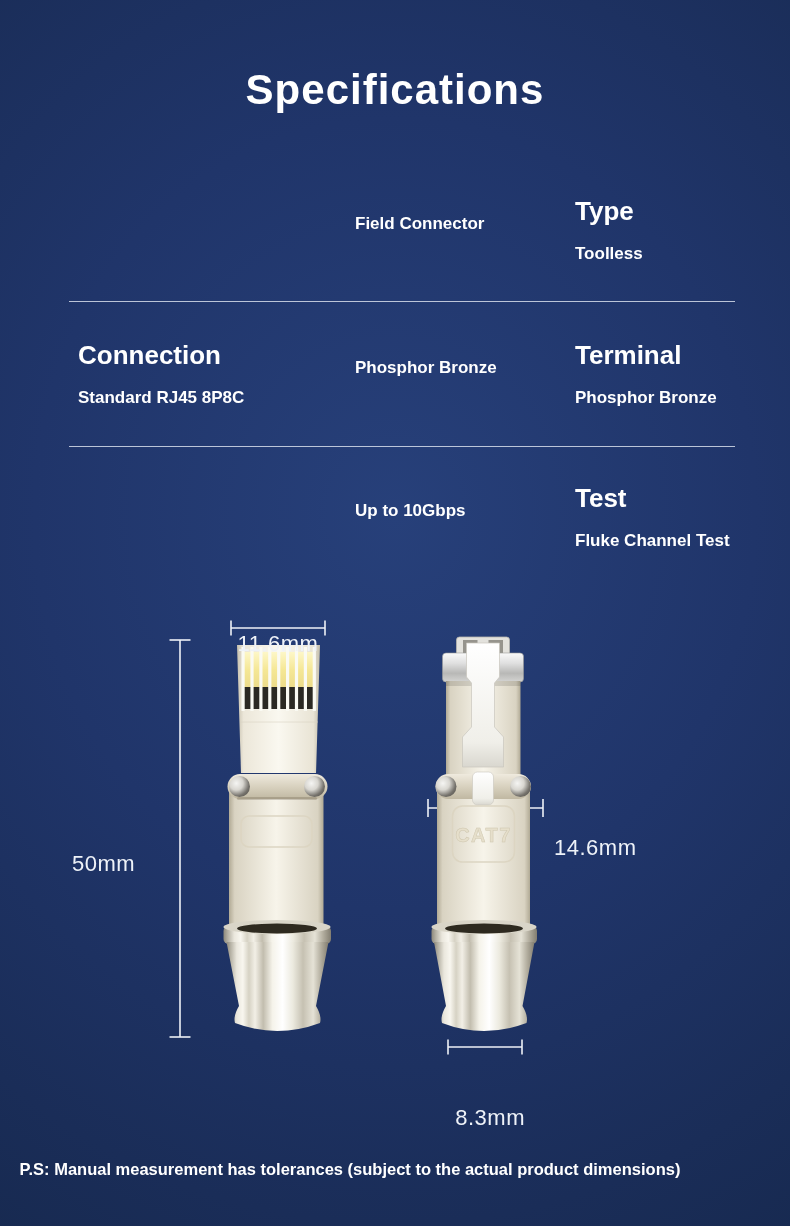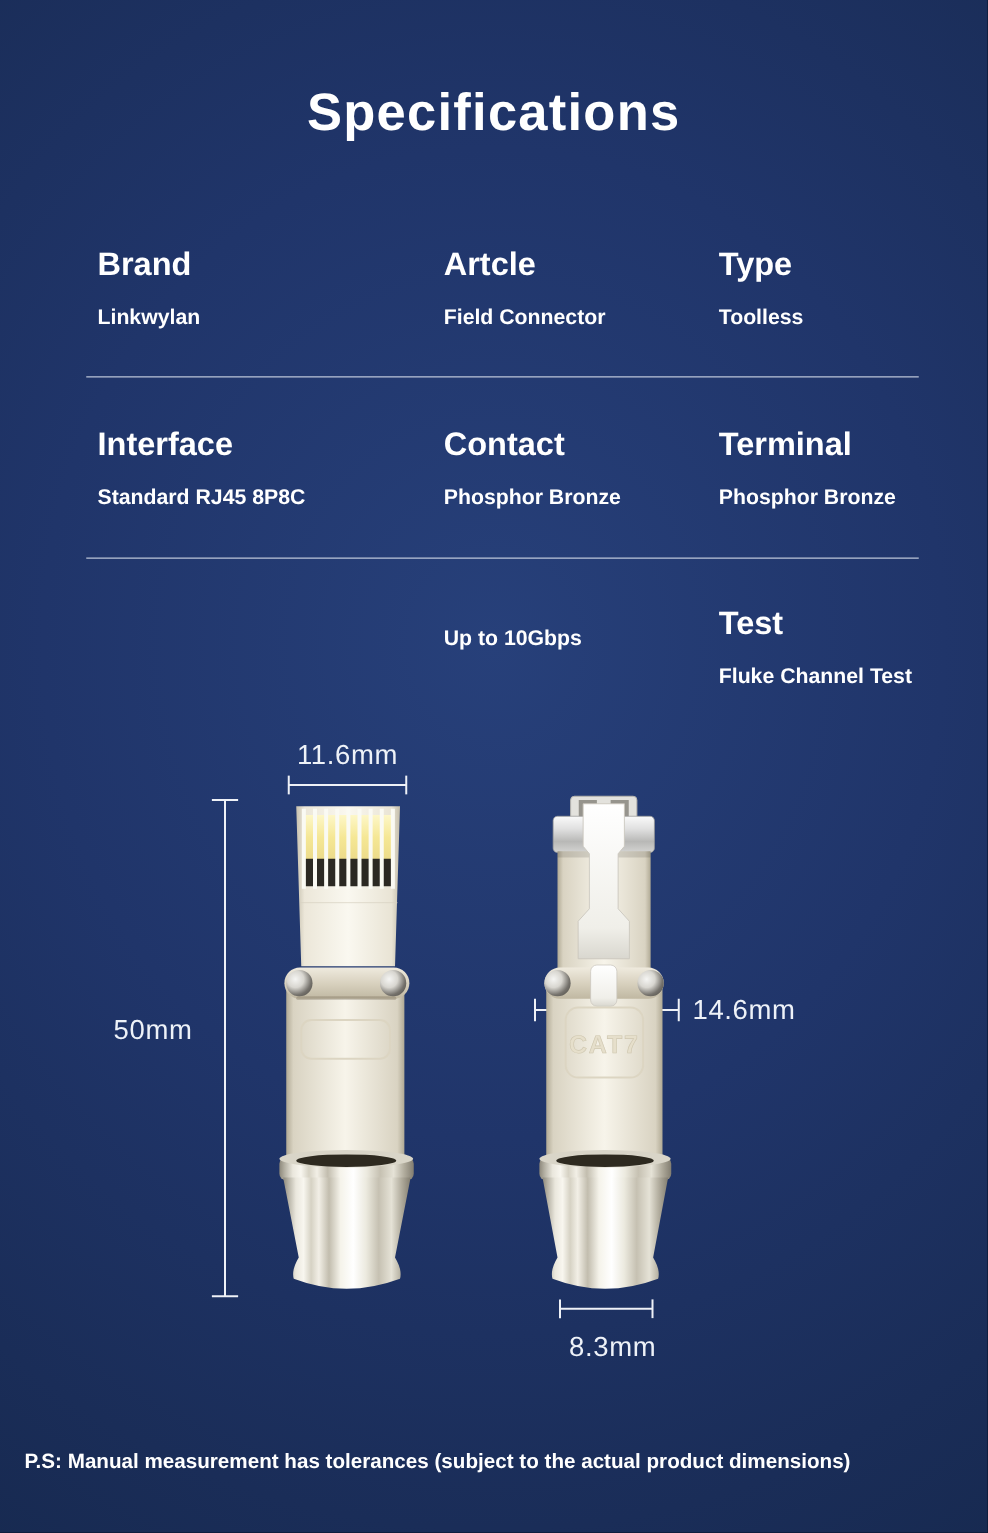--- a/index.html
+++ b/index.html
@@ -19,59 +19,53 @@
   .r1{top:196px;}  .r2{top:340px;}  .r3{top:483px;}
   .divider{
     position:absolute;left:69px;width:666px;height:1px;
     background:rgba(226,232,242,0.8);
   }
   .d1{top:301px;} .d2{top:446px;}
   .product{position:absolute;top:580px;left:0;width:790px;height:520px;}
   .product svg{position:absolute;top:0;left:0;}
   .dim-label{
     position:absolute;font-size:22px;font-weight:400;color:#eef2f8;
-    white-space:nowrap;letter-spacing:0.5px;
+    white-space:nowrap;letter-spacing:0.5px;margin-top:40px;
   }
   .dl-topwidth{top:11px;left:230px;width:96px;text-align:center;}
-  .dl-height{top:231px;left:72px;width:82px;text-align:right;}
+  .dl-height{top:231px;left:72px;width:82px;text-align:left;}
   .dl-bodywidth{top:215px;left:554px;}
   .dl-bootwidth{top:485px;left:445px;width:80px;text-align:right;}
   .footer{
     position:absolute;top:1160px;left:0;width:700px;text-align:center;
     font-size:16.5px;font-weight:bold;
   }
 </style>
 </head>
 <body>
 
 <div class="page">
 
   <h1 class="title">Specifications</h1>
 
-  <div class="cell r1 c1">
-    <div class="h">Brand</div>
-    <div class="v">Linkwylan</div>
-  </div>
   <div class="cell r1 c2">
-    <div class="h">Artcle</div>
     <div class="v">Field Connector</div>
   </div>
   <div class="cell r1 c3">
     <div class="h">Type</div>
     <div class="v">Toolless</div>
   </div>
 
   <div class="divider d1"></div>
 
   <div class="cell r2 c1">
-    <div class="h">Interface</div>
+    <div class="h">Connection</div>
     <div class="v">Standard RJ45 8P8C</div>
   </div>
   <div class="cell r2 c2">
-    <div class="h">Contact</div>
     <div class="v">Phosphor Bronze</div>
   </div>
   <div class="cell r2 c3">
     <div class="h">Terminal</div>
     <div class="v">Phosphor Bronze</div>
   </div>
 
   <div class="divider d2"></div>
 
   <div class="cell r3 c2">

